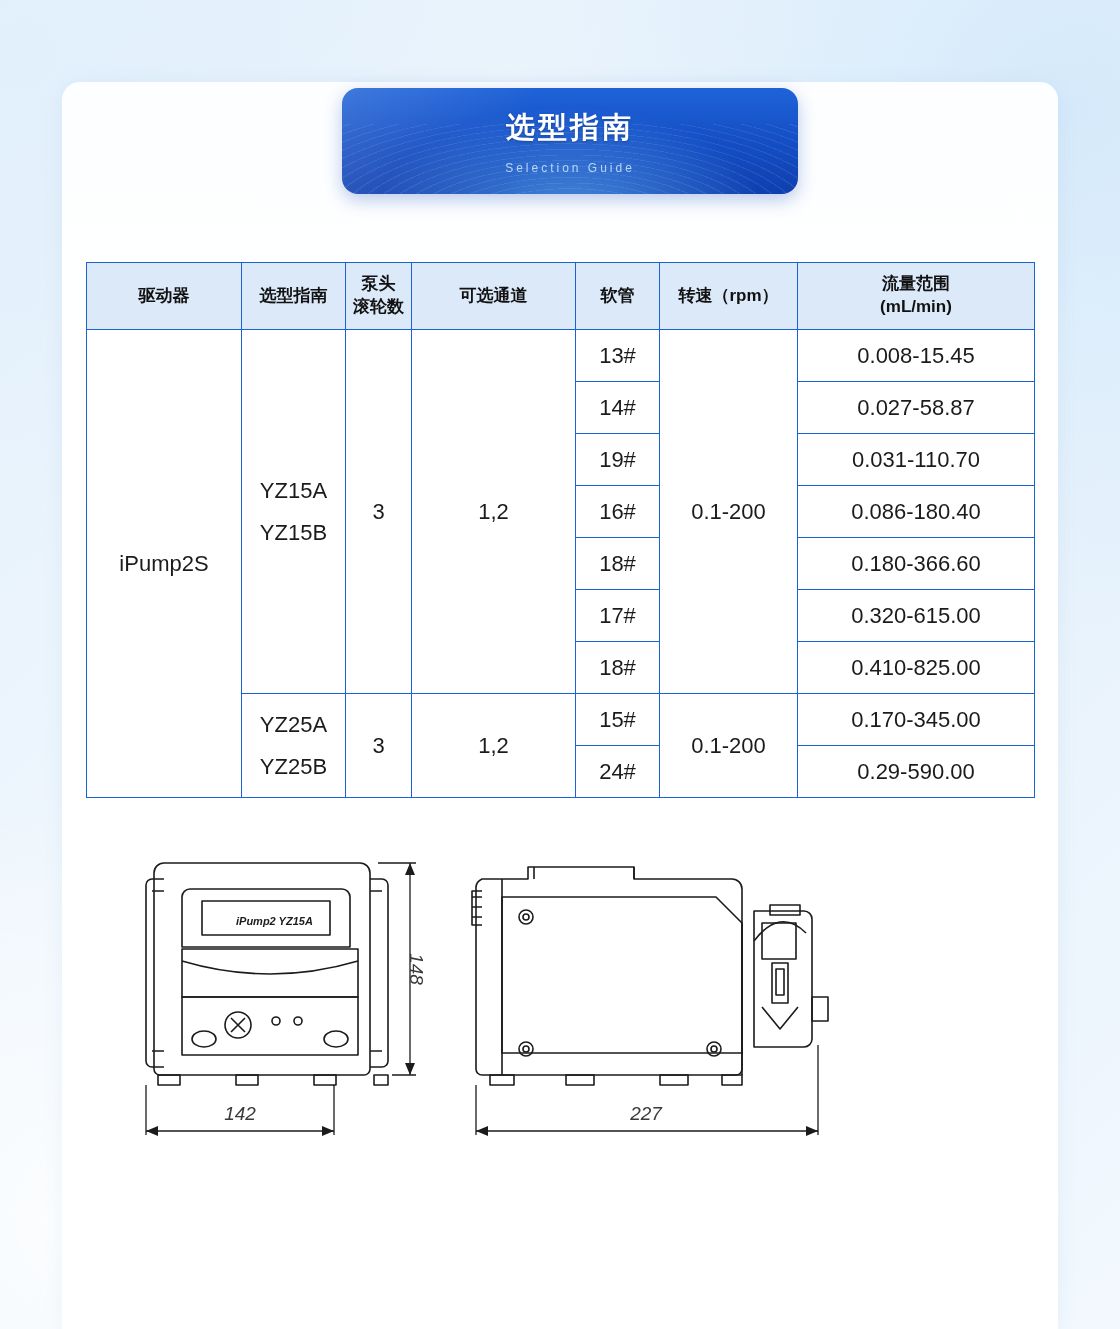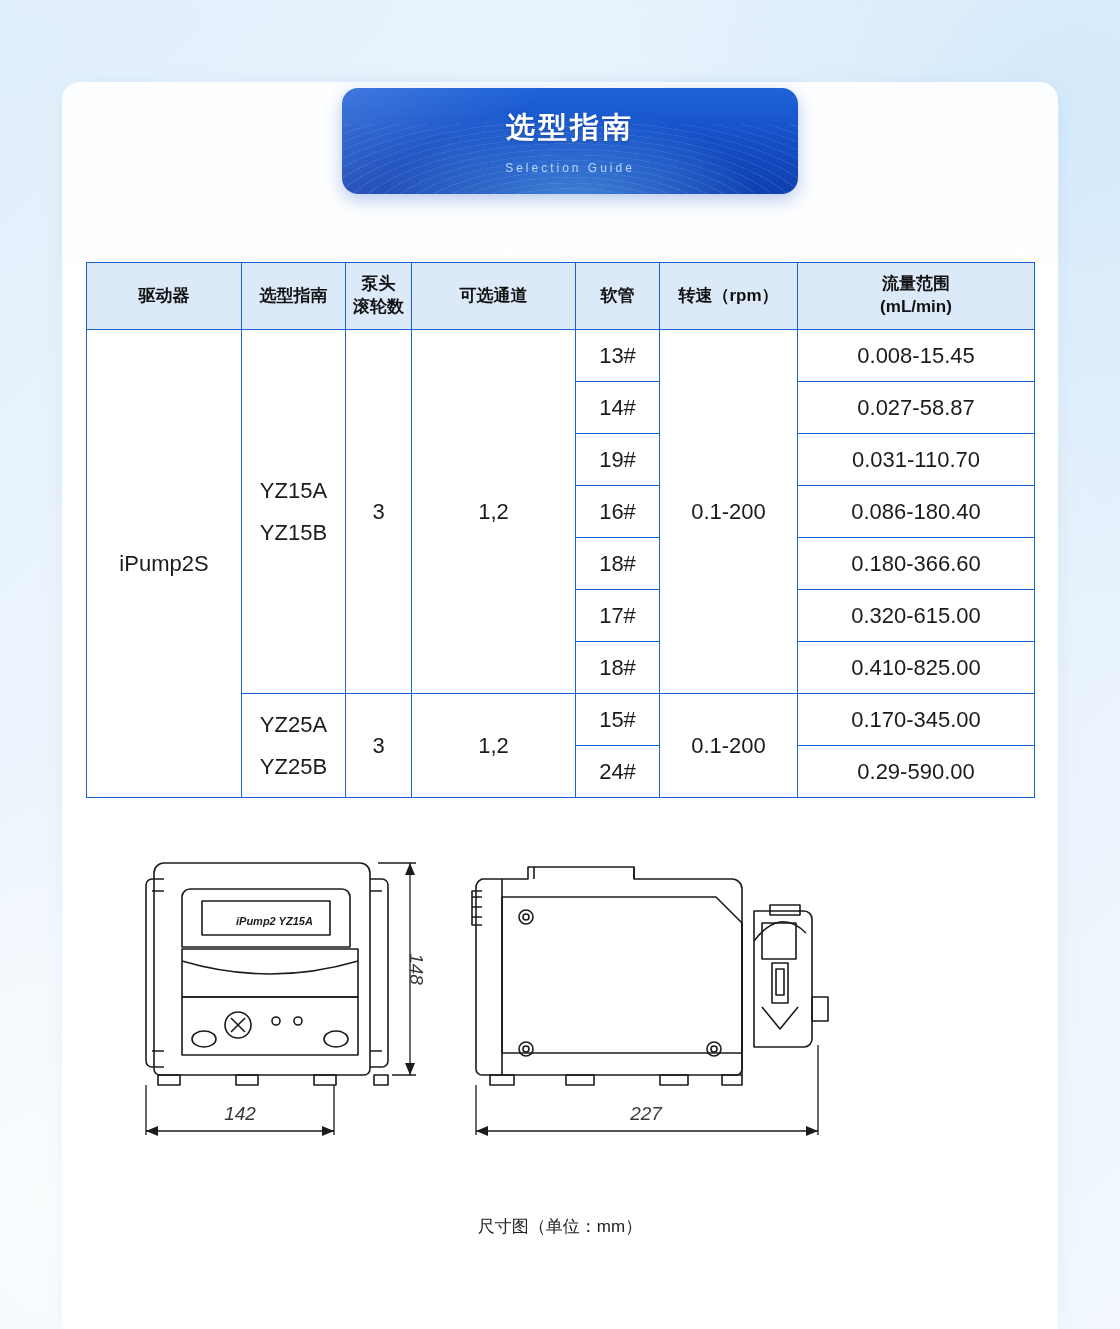--- a/index.html
+++ b/index.html
@@ -313,14 +313,13 @@
       <g stroke="#1b1b1b" stroke-width="1.3" fill="none">
         <path d="M390 286 h342"></path>
         <path d="M390 286 l12 -5 v10 z" fill="#1b1b1b" stroke="none"></path>
         <path d="M732 286 l-12 -5 v10 z" fill="#1b1b1b" stroke="none"></path>
         <path d="M390 240 v50 M732 200 v90"></path>
       </g>
       <text x="560" y="275" font-size="19" fill="#3a3a3a" text-anchor="middle" font-family="'Liberation Sans', sans-serif">227</text>
     </svg>
   </div>
 
-  <div class="dim-caption">尺寸图（单位：mm）</div>
 </div>
 
 </body></html>

